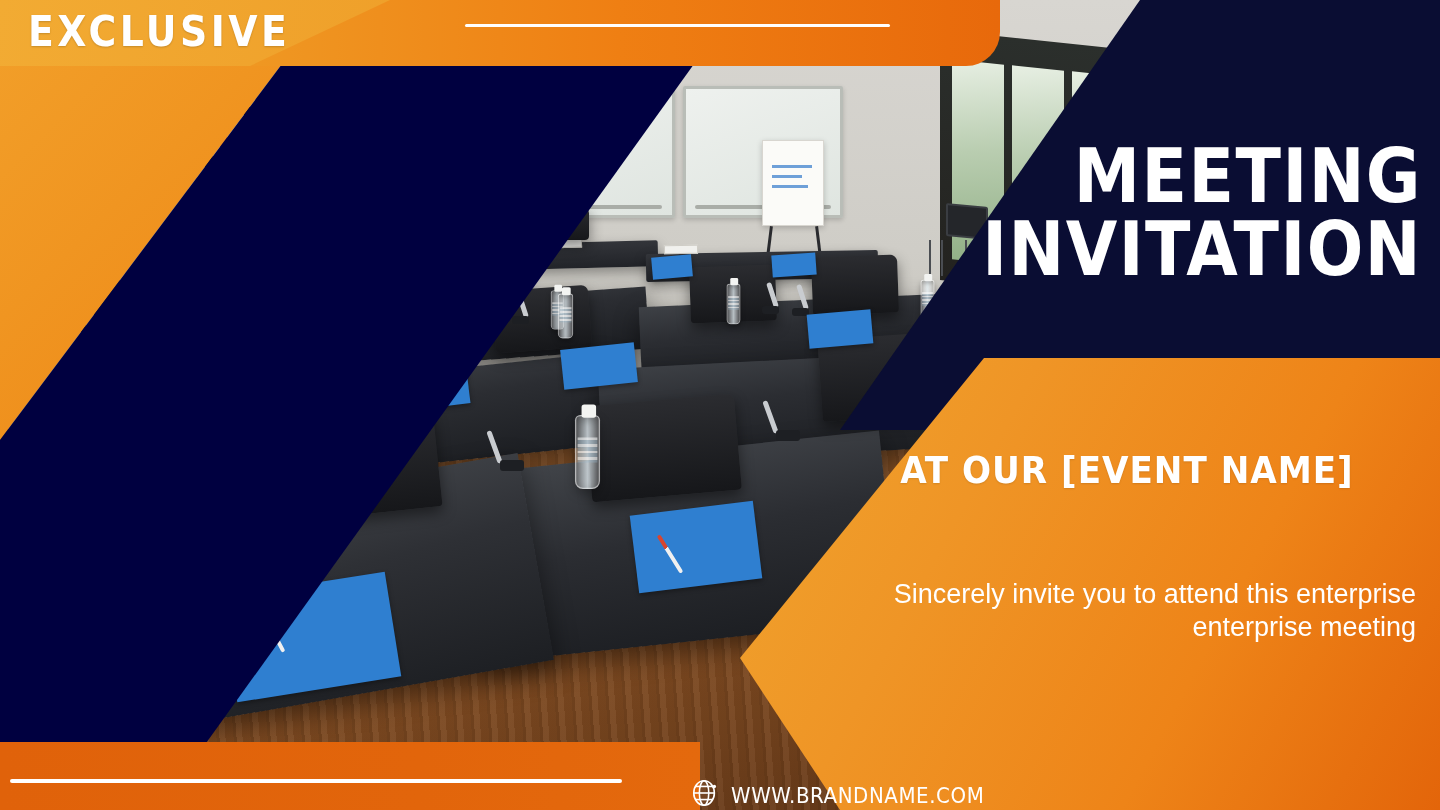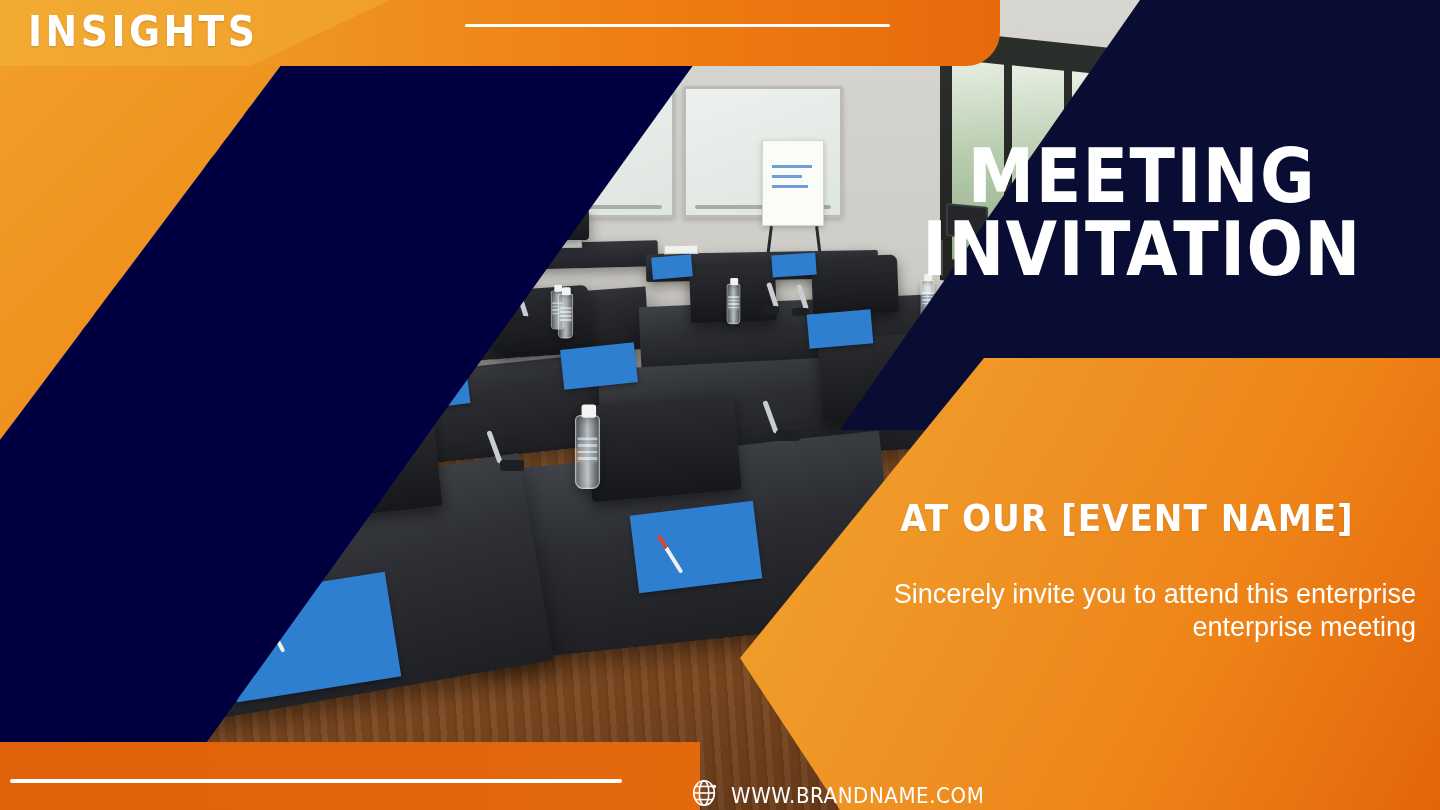--- a/index.html
+++ b/index.html
@@ -149,30 +149,30 @@
      background:linear-gradient(118deg,#f0a42e 0%,#ef9526 32%,#ee8418 66%,#e3650a 100%);
      clip-path:polygon(244px 0, 700px 0, 700px 452px, 100px 452px, 0 300px);
      border-top-left-radius:0;}
 
   
   .footL{left:0;top:742px;width:700px;height:68px;
      background:linear-gradient(90deg,#e0620a 0%,#e2650b 60%,#e4690d 100%);}
   .footLine{position:absolute;left:10px;top:779px;width:612px;height:4px;background:#fff;border-radius:2px;}
 
   
-  .title{position:absolute;right:18px;top:140px;width:560px;text-align:center;color:#fff;
+  .title{position:absolute;right:18px;top:140px;width:560px;text-align:right;color:#fff;
      font-family:"DejaVu Sans Condensed","Liberation Sans",sans-serif;
      font-weight:700;font-size:74px;line-height:0.98;letter-spacing:1.5px;}
   .title .l2{display:block;}
 
   .headline{position:absolute;right:24px;top:448px;width:578px;text-align:center;color:#fff;
      font-family:"DejaVu Sans Condensed","Liberation Sans",sans-serif;
      font-weight:700;font-size:38px;line-height:1.16;letter-spacing:1px;
      text-shadow:0 1px 2px rgba(0,0,0,.12);}
-  .headline .h2{display:block;margin-top:48px;}
+  .headline .h2{display:block;}
   .subtext{position:absolute;right:24px;top:578px;width:596px;text-align:right;color:#fff;
      font-size:27px;line-height:1.24;font-family:"Liberation Sans",sans-serif;}
 
   .contacts{position:absolute;left:690px;top:748px;width:740px;height:54px;
      display:flex;align-items:center;gap:118px;color:#fff;}
   .citem{display:flex;align-items:center;gap:11px;margin-top:40px;}
   .citem .ctxt{font-size:22px;letter-spacing:.6px;
      font-family:"DejaVu Sans Condensed","Liberation Sans",sans-serif;font-weight:400;}
   .ico{flex:0 0 auto;display:block;}
 </style>
@@ -351,21 +351,21 @@
   <div class="shape navyPanel"></div>
 
   <div class="shape orangePanel"></div>
 
   <div class="shape footL"></div>
   <div class="footLine"></div>
 
   <div class="shape topbar"></div>
   <div class="shape topbar-swoosh"></div>
   <div class="topline"></div>
-  <div class="brand">INSIGHTS</div>
+  <div class="brand">EXCLUSIVE</div>
 
   <div class="title">
     <span>MEETING</span>
     <span class="l2">INVITATION</span>
   </div>
 
   <div class="headline">
     <span class="h2">AT OUR  [EVENT NAME]</span>
   </div>
 

